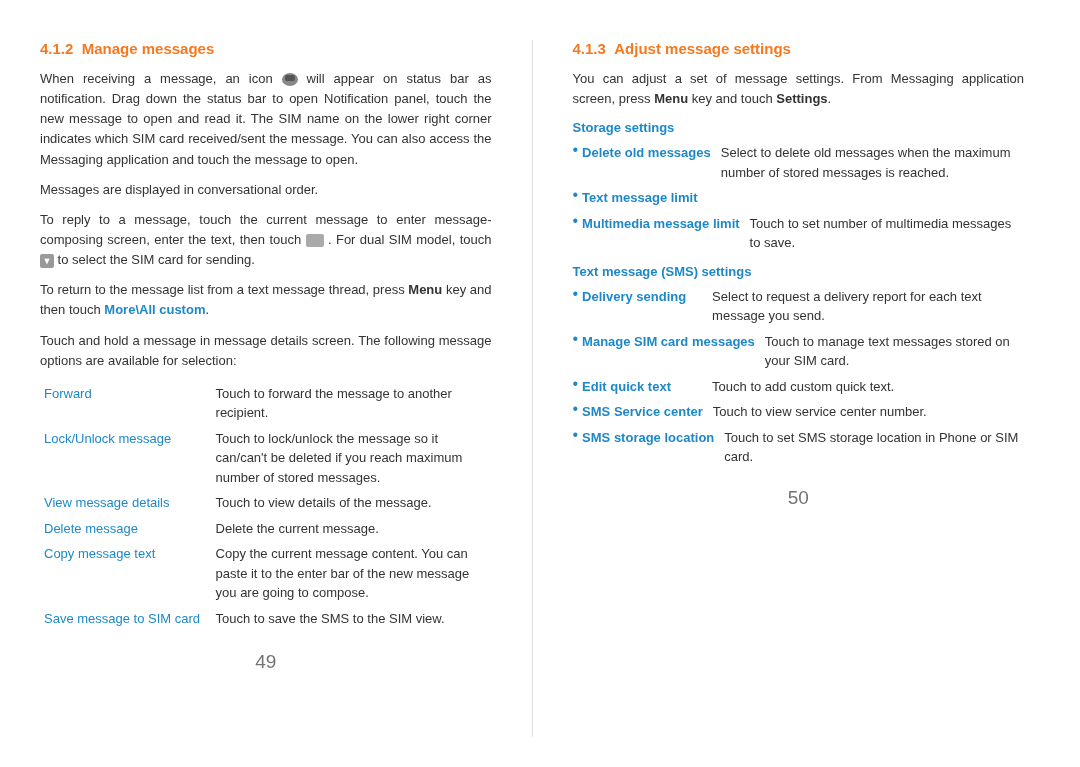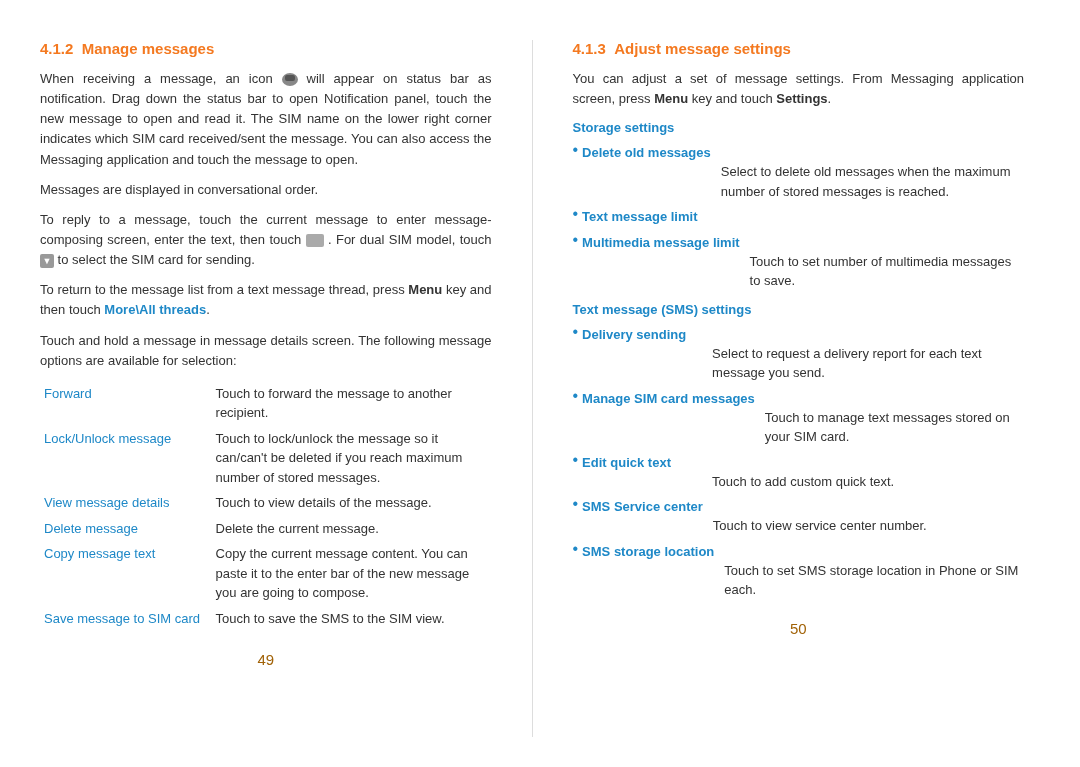--- a/index.html
+++ b/index.html
@@ -95,26 +95,25 @@
       min-width: 120px;
       flex-shrink: 0;
       line-height: 1.5;
     }
     .bullet-desc {
       color: #333;
       line-height: 1.5;
       flex: 1;
       padding-left: 10px;
       text-align: left;
-      margin-top: 19px;
     }
     .page-number {
       text-align: center;
-      color: #a16207;
-      font-size: 15px;
+      color: #737373;
+      font-size: 19px;
       margin-top: 20px;
     }
   </style>
 </head>
 <body>
 
 <div class="page-container">
 
   <div class="page-left">
     <div class="section-heading">
@@ -133,21 +132,21 @@
 
     <p class="body-text">
       To reply to a message, touch the current message to enter message-composing screen, enter the text, then touch 
       <span style="display:inline-block;width:18px;height:13px;background:#aaa;border-radius:2px;vertical-align:middle;"></span>
       . For dual SIM model, touch 
       <span style="display:inline-block;width:14px;height:14px;background:#999;border-radius:2px;vertical-align:middle;font-size:9px;color:#fff;text-align:center;line-height:14px;">▼</span>
        to select the SIM card for sending.
     </p>
 
     <p class="body-text">
-      To return to the message list from a text message thread, press <span class="bold">Menu</span> key and then touch <span class="blue-bold">More\All threads</span>.
+      To return to the message list from a text message thread, press <span class="bold">Menu</span> key and then touch <span class="blue-bold">More\All custom</span>.
     </p>
 
     <p class="body-text">
       Touch and hold a message in message details screen. The following message options are available for selection:
     </p>
 
     <table class="definition-table">
       <tbody id="def-table-body">
       <tr>
             <td class="term">Forward</td>
@@ -228,19 +227,19 @@
       <span class="bullet-desc">Touch to add custom quick text.</span>
     </div>
         <div class="bullet-row">
       <span class="bullet-dot">•</span>
       <span class="bullet-term">SMS Service center</span>
       <span class="bullet-desc">Touch to view service center number.</span>
     </div>
         <div class="bullet-row">
       <span class="bullet-dot">•</span>
       <span class="bullet-term">SMS storage location</span>
-      <span class="bullet-desc">Touch to set SMS storage location in Phone or SIM each.</span>
+      <span class="bullet-desc">Touch to set SMS storage location in Phone or SIM card.</span>
     </div>
       </div>
 
     <div class="page-number">50</div>
   </div>
 </div>
 
 </body></html>

